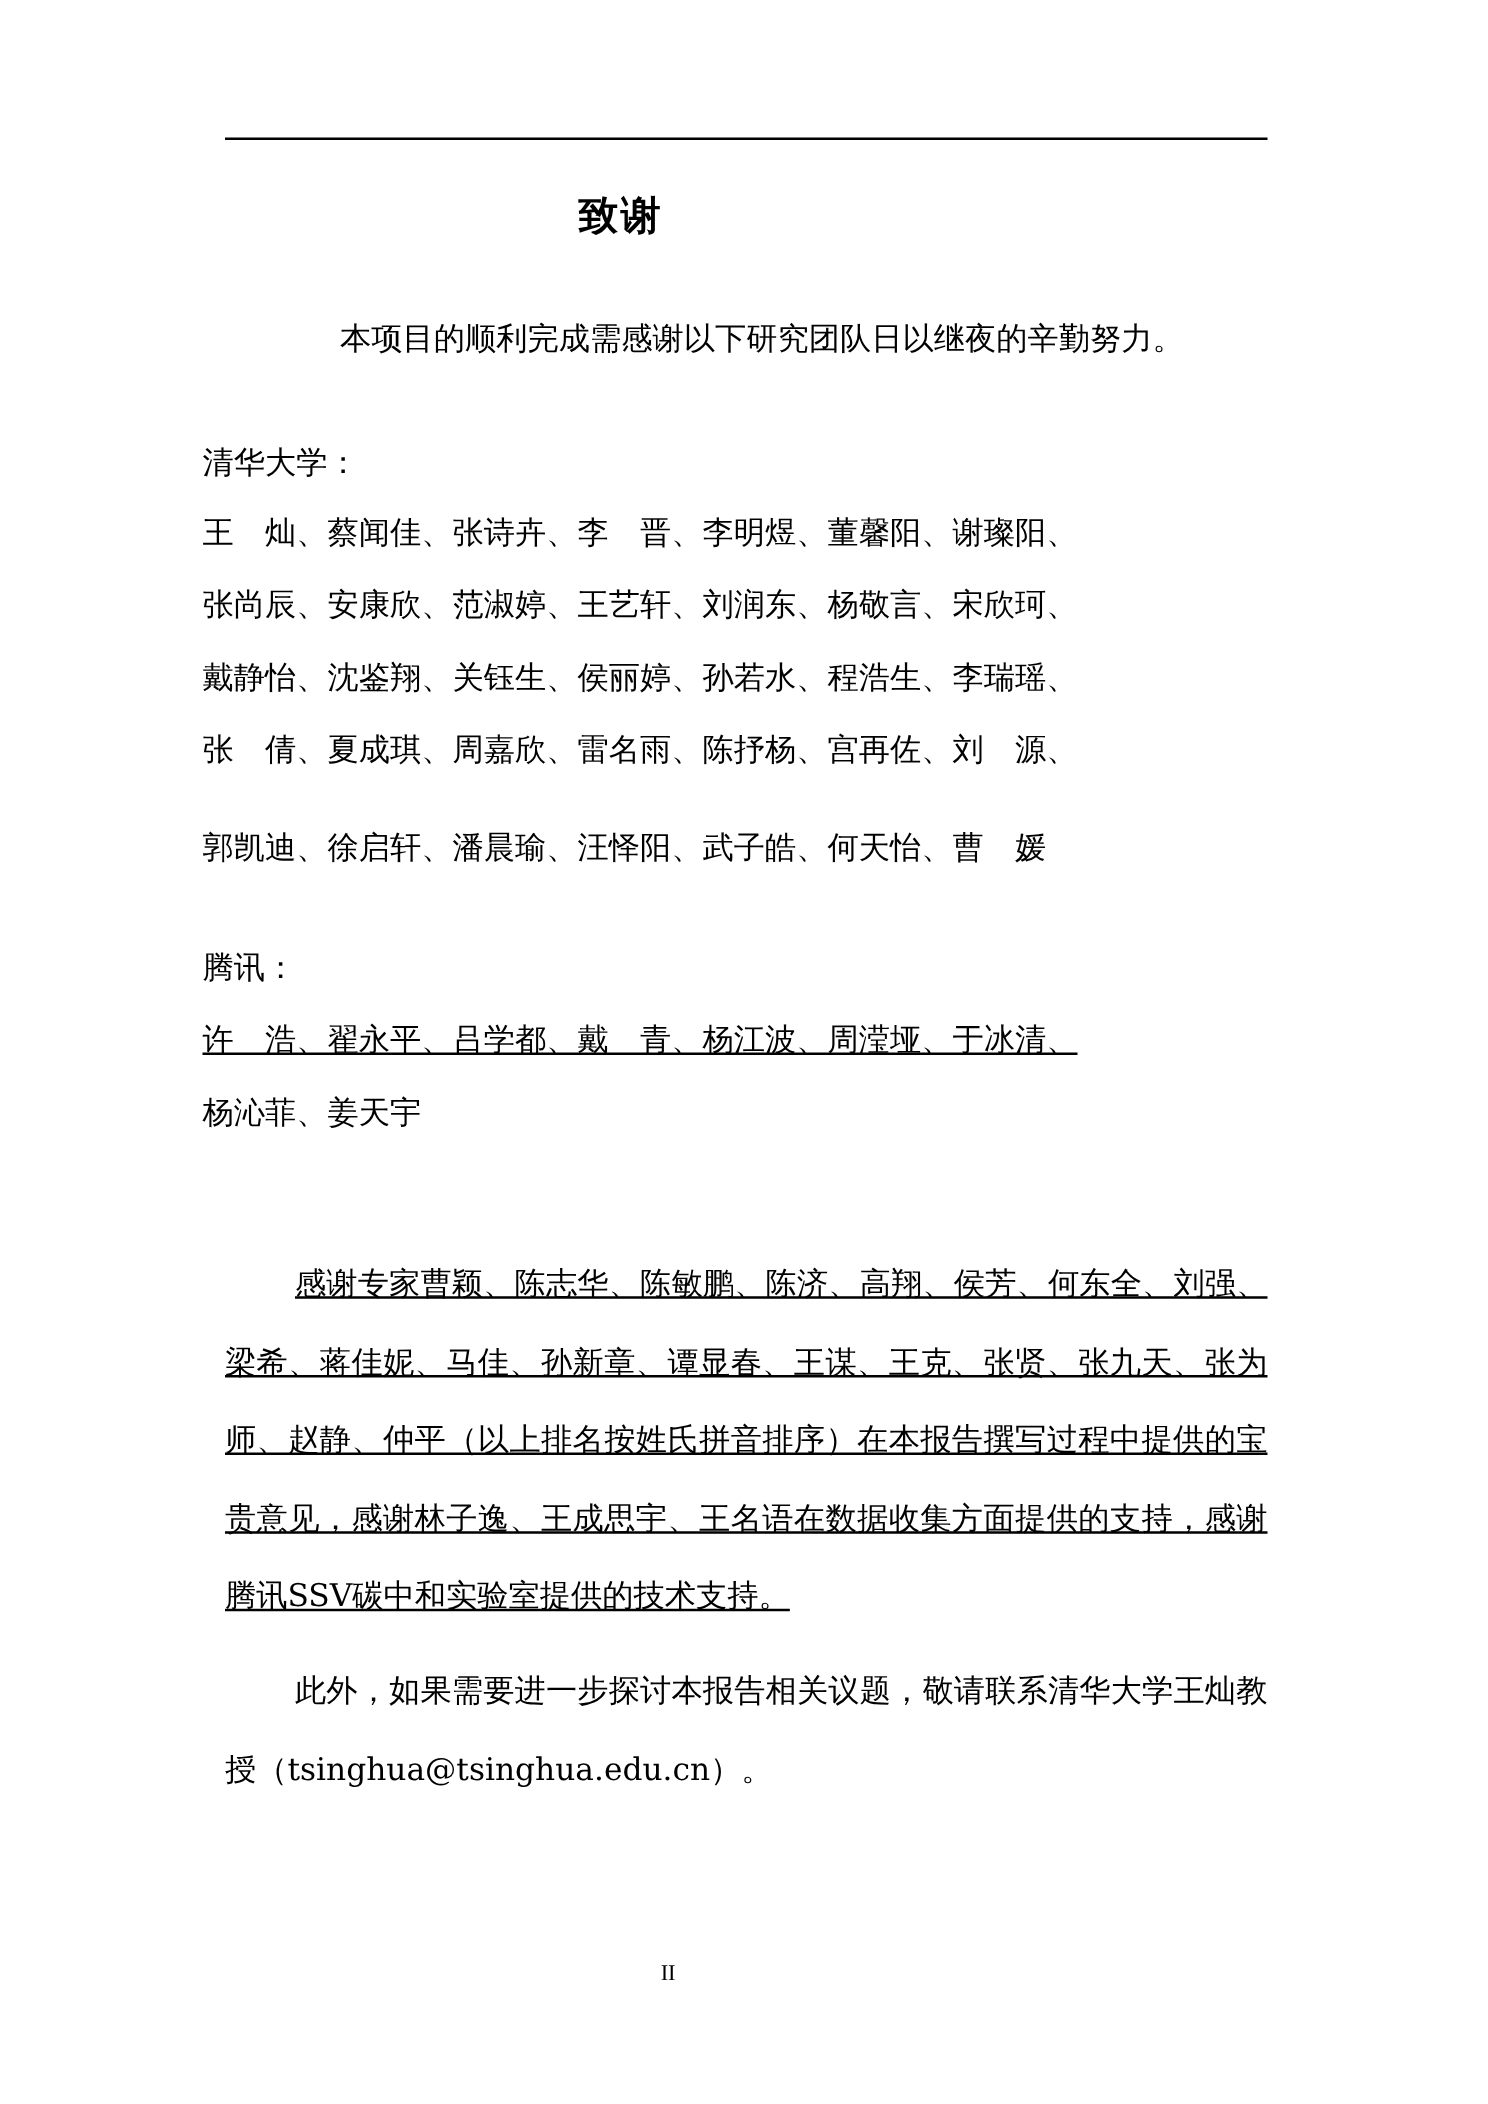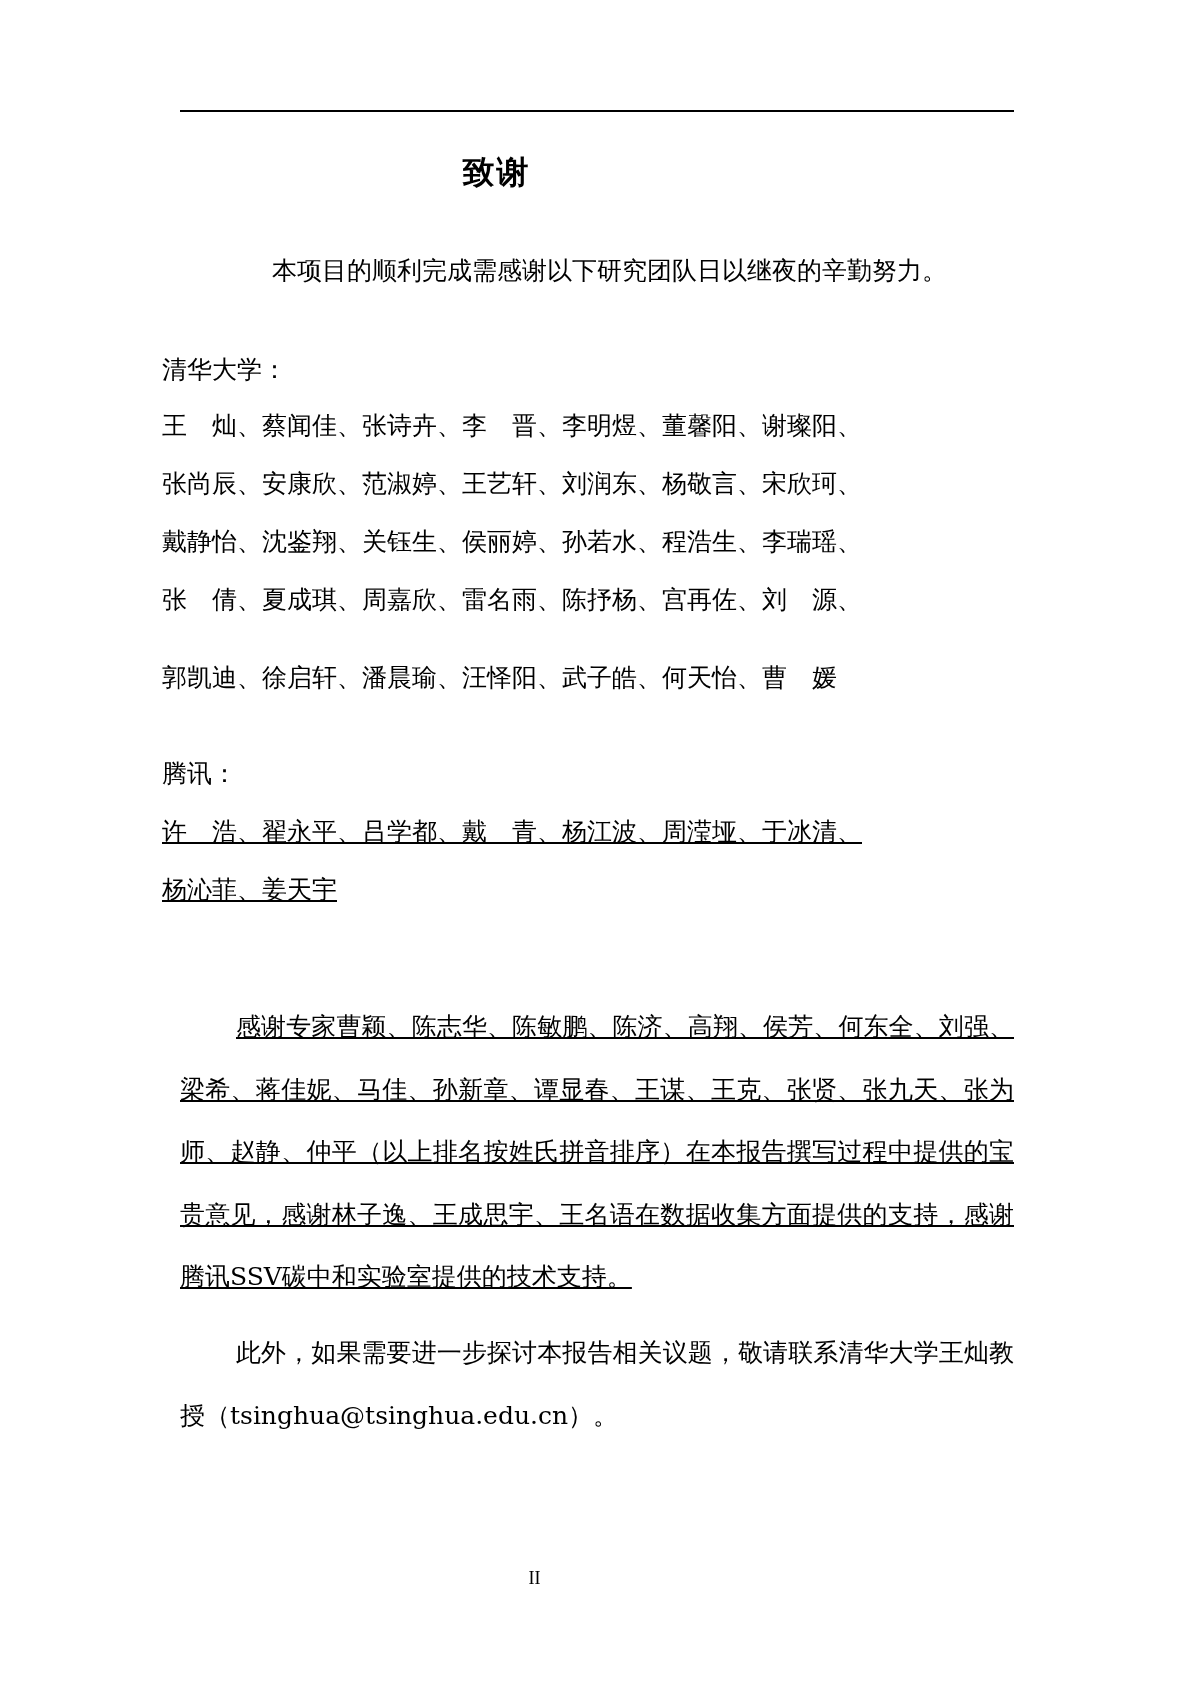--- a/index.html
+++ b/index.html
@@ -76,19 +76,19 @@
 
 <div class="line" style="top:350px;">清华大学：</div>
 <div class="line" style="top:406px;">王　灿、蔡闻佳、张诗卉、李　晋、李明煜、董馨阳、谢璨阳、</div>
 <div class="line" style="top:464px;">张尚辰、安康欣、范淑婷、王艺轩、刘润东、杨敬言、宋欣珂、</div>
 <div class="line" style="top:522px;">戴静怡、沈鉴翔、关钰生、侯丽婷、孙若水、程浩生、李瑞瑶、</div>
 <div class="line" style="top:580px;">张　倩、夏成琪、周嘉欣、雷名雨、陈抒杨、宫再佐、刘　源、</div>
 <div class="line" style="top:638px;margin-top:20px;">郭凯迪、徐启轩、潘晨瑜、汪怿阳、武子皓、何天怡、曹　媛</div>
 
 <div class="line" style="top:754px;">腾讯：</div>
 <div class="line" style="top:812px;text-decoration:underline;">许　浩、翟永平、吕学都、戴　青、杨江波、周滢垭、于冰清、</div>
-<div class="line" style="top:870px;text-decoration:underline;">杨沁菲、姜天宇</div>
+<div class="line" style="top:870px;">杨沁菲、姜天宇</div>
 
 <div class="para" style="top:996px;text-decoration:underline;">感谢专家曹颖、陈志华、陈敏鹏、陈济、高翔、侯芳、何东全、刘强、梁希、蒋佳妮、马佳、孙新章、谭显春、王谋、王克、张贤、张九天、张为师、赵静、仲平（以上排名按姓氏拼音排序）在本报告撰写过程中提供的宝贵意见，感谢林子逸、王成思宇、王名语在数据收集方面提供的支持，感谢腾讯SSV碳中和实验室提供的技术支持。</div>
 
 <div class="para" style="top:1322px;">此外，如果需要进一步探讨本报告相关议题，敬请联系清华大学王灿教授（tsinghua@tsinghua.edu.cn）。</div>
 
 <div class="page-num">II</div>
 
 </body></html>

